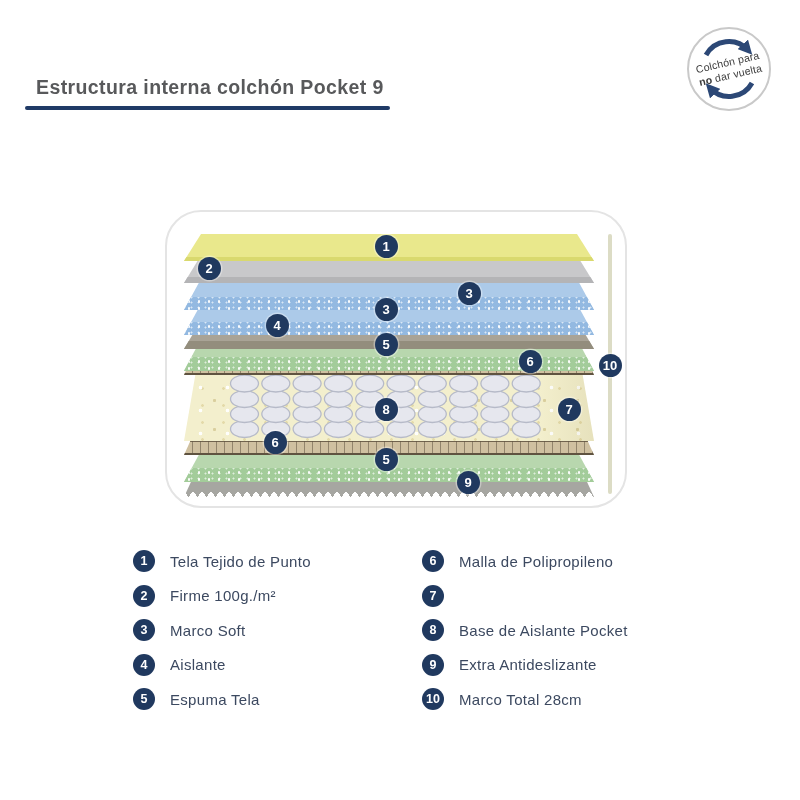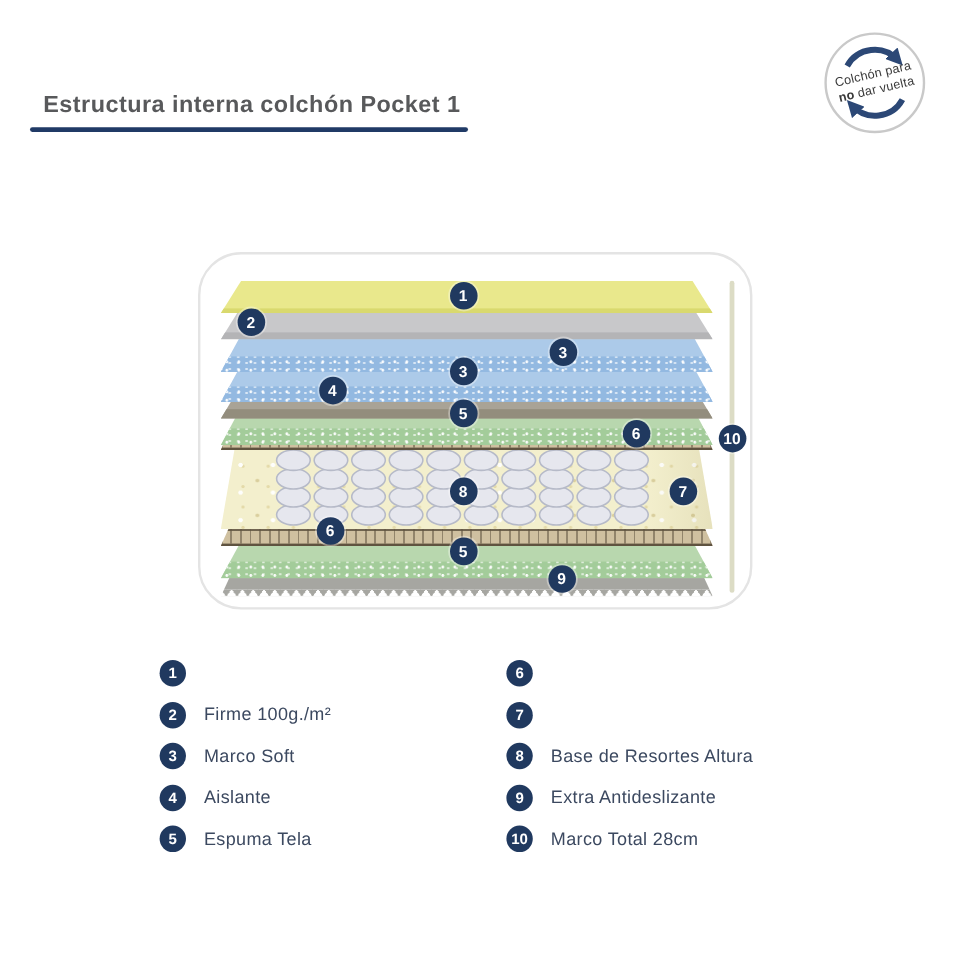--- a/index.html
+++ b/index.html
@@ -93,21 +93,21 @@
   .nbadge{width:22px;height:22px;border-radius:50%;background:#20395f;color:#fff;
         font-size:12.5px;font-weight:600;display:flex;align-items:center;justify-content:center;
         flex:0 0 22px;}
   .llabel{padding-left:15px;font-size:15px;color:#3c4960;letter-spacing:.3px;white-space:nowrap;}
 </style>
 </head>
 <body>
 
 <div id="page">
 
-  <div class="title">Estructura interna colchón Pocket 1</div>
+  <div class="title">Estructura interna colchón Pocket 9</div>
   <div class="title-underline"></div>
 
   <div class="rot-badge">
     <svg viewBox="0 0 80 80">
       <defs>
         <marker id="ah" viewBox="0 0 10 10" refX="5.5" refY="5" markerWidth="2.8" markerHeight="2.8" orient="auto">
           <path d="M0,0 L10,5 L0,10 Z" fill="#2c4876"></path>
         </marker>
       </defs>
       <path d="M 17 26 A 26 26 0 0 1 59 21" fill="none" stroke="#2c4876" stroke-width="5" marker-end="url(#ah)"></path>
@@ -187,20 +187,21 @@
     <div class="callout" style="left:390.5px;top:185.5px">7</div>
     <div class="callout" style="left:96.5px;top:218.5px">6</div>
     <div class="callout" style="left:207.5px;top:235.5px">5</div>
     <div class="callout" style="left:289.5px;top:258.5px">9</div>
     <div class="callout" style="left:431.5px;top:141.5px">10</div>
   </div>
 
   <div class="legend-col left">
     <div class="lrow">
       <span class="nbadge">1</span>
+      <span class="llabel">Tela Tejido de Punto</span>
     </div>
     <div class="lrow">
       <span class="nbadge">2</span>
       <span class="llabel">Firme 100g./m²</span>
     </div>
     <div class="lrow">
       <span class="nbadge">3</span>
       <span class="llabel">Marco Soft</span>
     </div>
     <div class="lrow">
@@ -209,27 +210,28 @@
     </div>
     <div class="lrow">
       <span class="nbadge">5</span>
       <span class="llabel">Espuma Tela</span>
     </div>
   </div>
 
   <div class="legend-col right">
     <div class="lrow">
       <span class="nbadge">6</span>
+      <span class="llabel">Malla de Polipropileno</span>
     </div>
     <div class="lrow">
       <span class="nbadge">7</span>
     </div>
     <div class="lrow">
       <span class="nbadge">8</span>
-      <span class="llabel">Base de Resortes Altura</span>
+      <span class="llabel">Base de Aislante Pocket</span>
     </div>
     <div class="lrow">
       <span class="nbadge">9</span>
       <span class="llabel">Extra Antideslizante</span>
     </div>
     <div class="lrow">
       <span class="nbadge">10</span>
       <span class="llabel">Marco Total 28cm</span>
     </div>
   </div>

